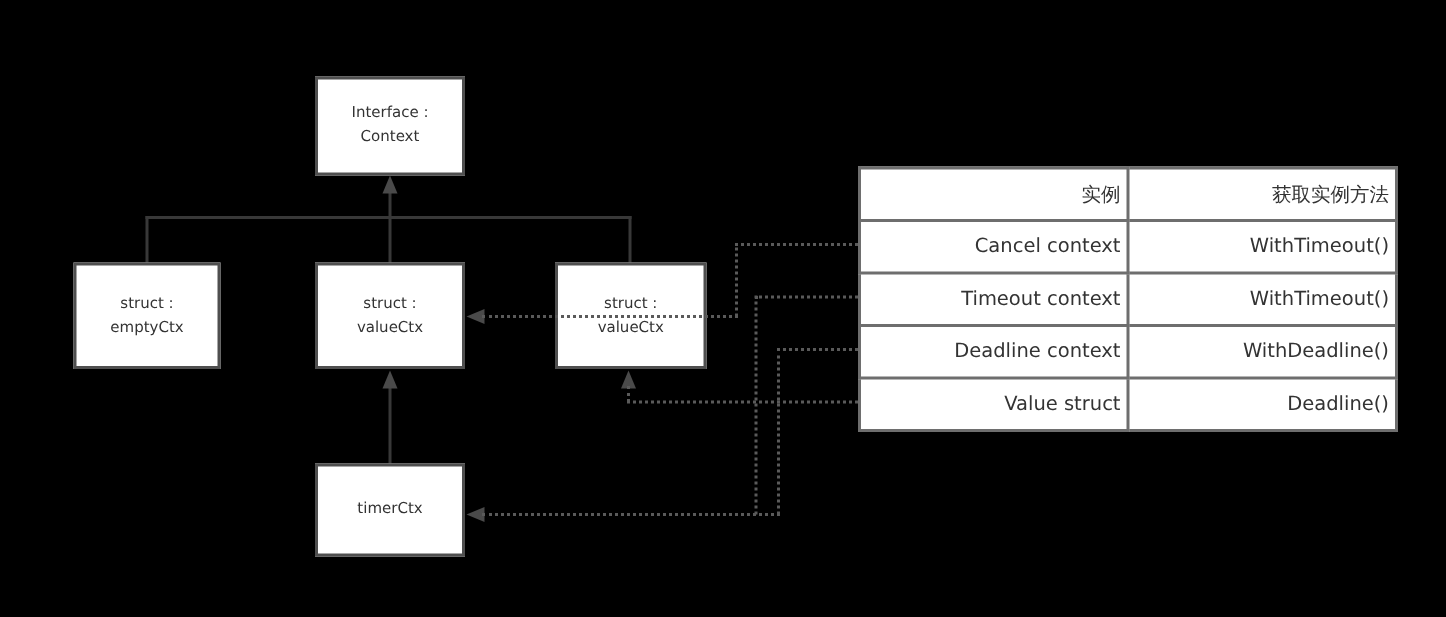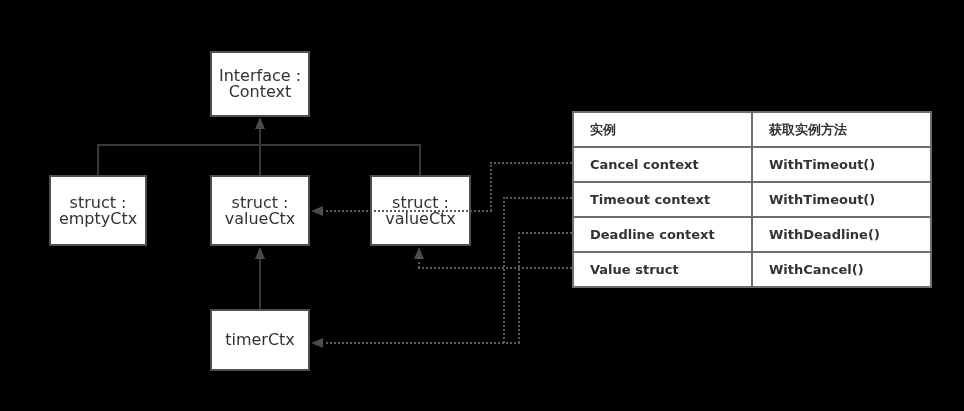--- a/index.html
+++ b/index.html
@@ -18,21 +18,21 @@
   
   .node {
     position: absolute;
     box-sizing: border-box;
     background: #ffffff;
     border: 2px solid #4f4f4f;
     display: flex;
     flex-direction: column;
     align-items: center;
     justify-content: center;
-    font-size: 16px;
+    font-size: 10px;
     line-height: 16px;
     color: #333333;
     text-align: center;
     z-index: 1;
   }
   .node-context  { left: 210px; top: 51px;  width: 100px; height: 66px; }
   .node-empty    { left: 49px;  top: 175px; width: 98px;  height: 71px; }
   .node-cancel   { left: 210px; top: 175px; width: 100px; height: 71px; }
   .node-value    { left: 370px; top: 175px; width: 101px; height: 71px; }
   .node-timer    { left: 210px; top: 309px; width: 100px; height: 62px; }
@@ -82,24 +82,24 @@
     table-layout: fixed;
     background: #ffffff;
     font-size: 13px;
     color: #333333;
     z-index: 1;
   }
   .ctx-table th, .ctx-table td {
     box-sizing: border-box;
     border: 2px solid #6e6e6e;
     height: 35px;
-    padding: 0 16px;
-    text-align: left;
+    padding: 0 4px;
+    text-align: right;
     vertical-align: middle;
-    font-weight: bold;
+    font-weight: normal;
   }
 </style>
 </head>
 <body>
 
 <div class="canvas">
 
   <div class="node node-context">
     <span>Interface :</span>
     <span>Context</span>
@@ -167,18 +167,18 @@
       <tr>
         <td>Timeout context</td>
         <td>WithTimeout()</td>
       </tr>
       <tr>
         <td>Deadline context</td>
         <td>WithDeadline()</td>
       </tr>
       <tr>
         <td>Value struct</td>
-        <td>WithCancel()</td>
+        <td>Deadline()</td>
       </tr>
     </tbody>
   </table>
 
 </div>
 
 </body></html>

